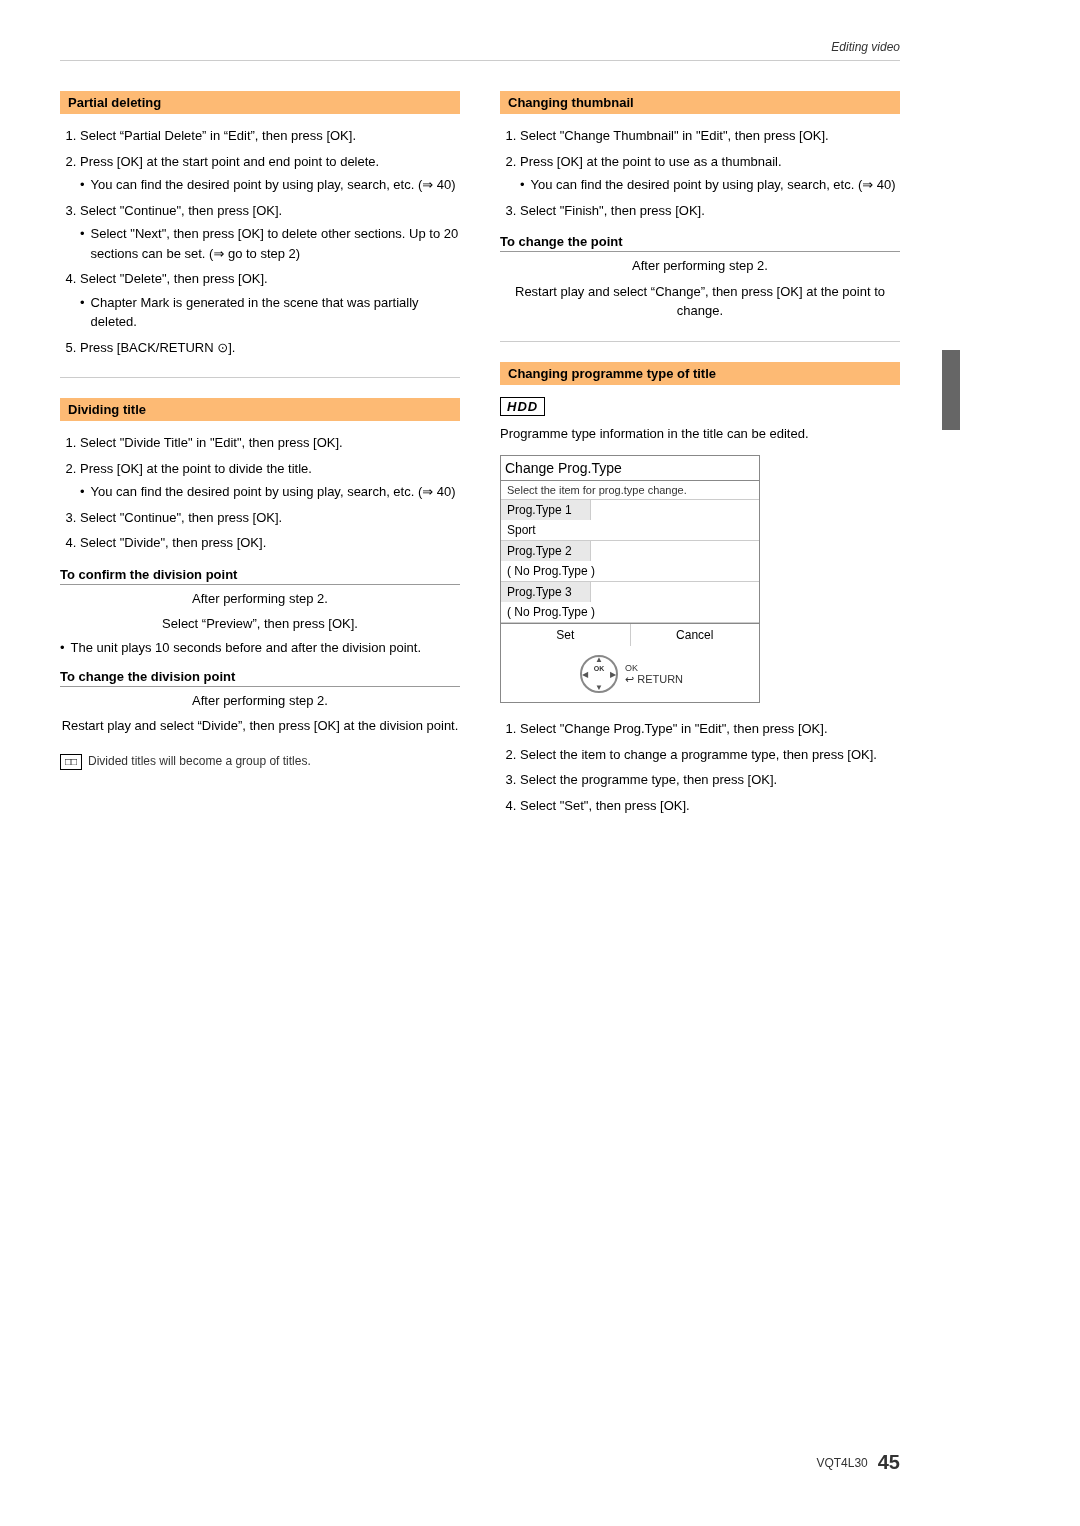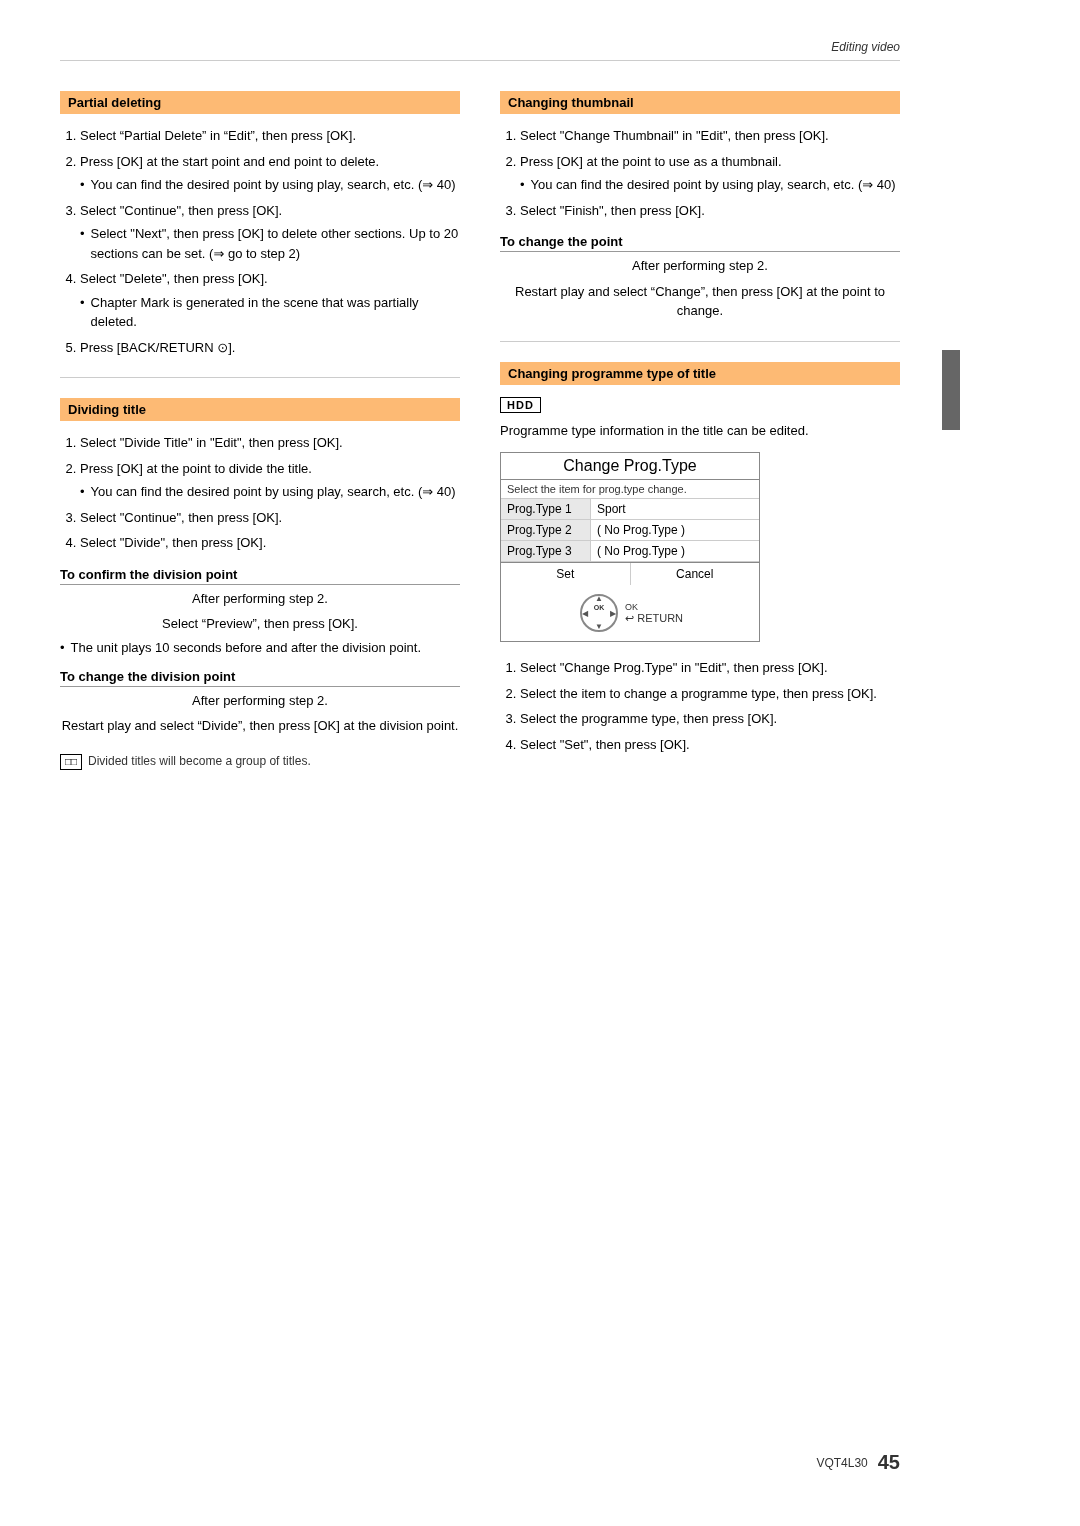--- a/index.html
+++ b/index.html
@@ -105,51 +105,52 @@
       border: none;
       border-top: 1px solid #ccc;
       margin: 20px 0;
     }
 
     
     .hdd-badge {
       display: inline-block;
       border: 1px solid #000;
       padding: 1px 6px;
-      font-size: 11px;
+      font-size: 13px;
       font-weight: bold;
       margin-bottom: 8px;
       letter-spacing: 1px;
+      font-style: italic;
     }
 
     
     .prog-type-box {
       border: 1px solid #888;
       width: 260px;
       margin: 12px 0 16px 0;
       font-size: 12px;
     }
 
     .prog-type-title {
-      text-align: center;
       padding: 4px;
-      font-size: 16px;
+      font-size: 14px;
       border-bottom: 1px solid #888;
     }
 
     .prog-type-subtitle {
       font-size: 11px;
       padding: 3px 6px;
       color: #333;
       border-bottom: 1px solid #ccc;
     }
 
     .prog-type-row {
       display: flex;
       border-bottom: 1px solid #ccc;
+      flex-direction: column;
     }
 
     .prog-type-row:last-of-type {
       border-bottom: none;
     }
 
     .prog-type-label {
       width: 90px;
       padding: 3px 6px;
       border-right: 1px solid #ccc;

